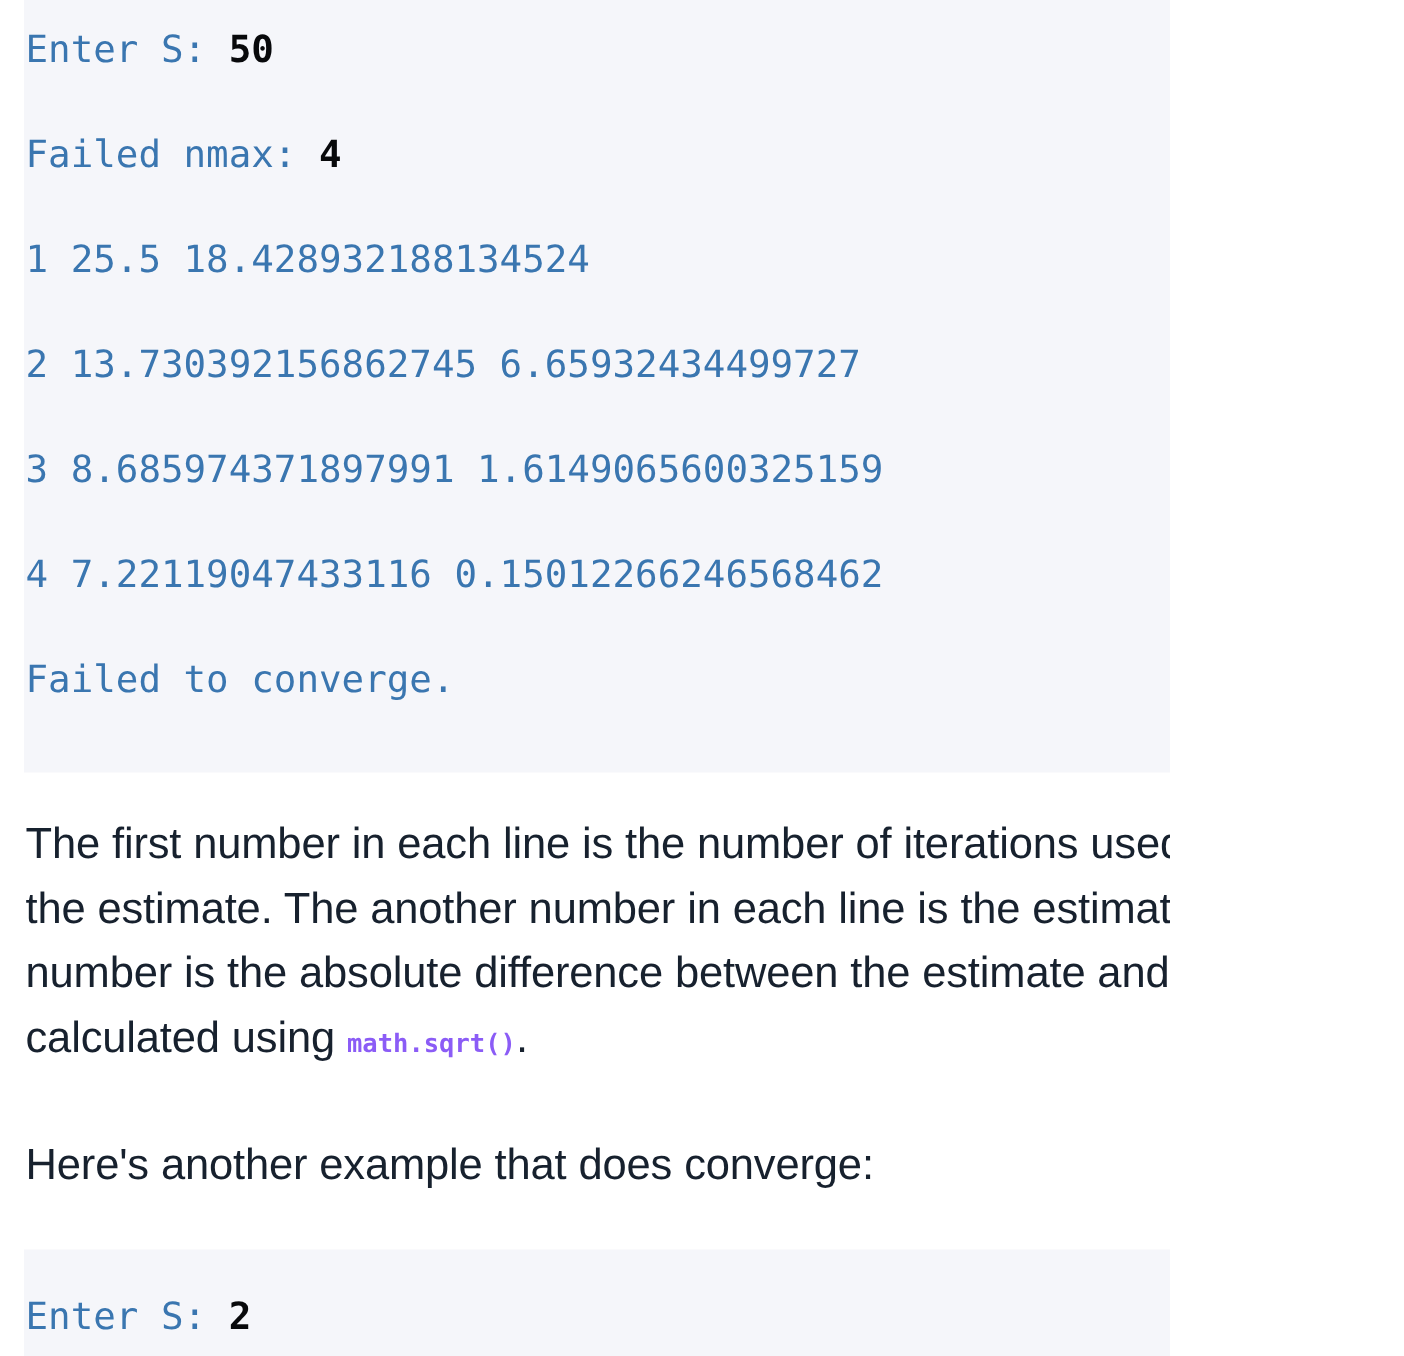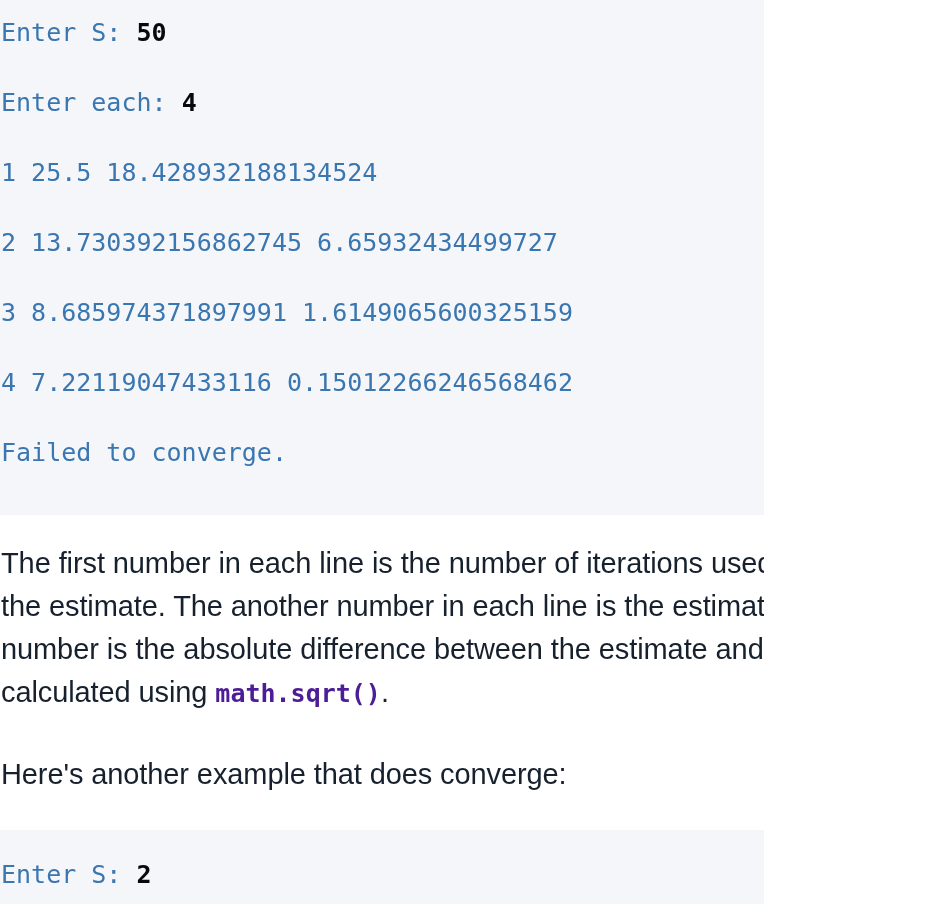--- a/index.html
+++ b/index.html
@@ -15,20 +15,21 @@
     font-family: "Liberation Sans", sans-serif;
     color: #1b2733;
   }
 
   
   #page {
     position: relative;
     width: 764px;
     height: 904px;
     overflow: hidden;
+    margin-left: 16px;
   }
 
   .doc {
     position: absolute;
     left: -8px;
     top: -12px;
     width: 952px;
   }
 
   
@@ -60,36 +61,36 @@
     padding: 0 0 0 9px;
     margin: 0;
     width: 952px;
     letter-spacing: -0.1px;
   }
   .para-1 { margin-top: 27px; }
   .para-2 { margin-top: 38px; }
 
   .para code {
     font-family: "DejaVu Sans Mono", "Liberation Mono", monospace;
-    font-size: 25px;
+    font-size: 17px;
     font-weight: bold;
-    color: #4c1d95;
+    color: #8b5cf6;
     letter-spacing: 0px;
   }
 
   .gap-before-block2 { height: 34px; }
 </style>
 </head>
 <body>
 
 <div id="page">
   <div class="doc">
 
     <pre class="codeblock">      <div class="code-line"><span>Enter S: </span><span class="inp">50</span></div>
-      <div class="code-line"><span>Enter each: </span><span class="inp">4</span></div>
+      <div class="code-line"><span>Failed nmax: </span><span class="inp">4</span></div>
       <div class="code-line">1 25.5 18.428932188134524</div>
       <div class="code-line">2 13.730392156862745 6.65932434499727</div>
       <div class="code-line">3 8.685974371897991 1.6149065600325159</div>
       <div class="code-line">4 7.22119047433116 0.15012266246568462</div>
       <div class="code-line">Failed to converge.</div>
     </pre>
 
     <p class="para para-1"><span>The first number in each line is the number of iterations used to calculate the estimate. The another number in each line is the estimate. The third number is the absolute difference between the estimate and the value calculated using </span><code>math.sqrt()</code><span>.</span></p>
 
     <p class="para para-2">Here's another example that does converge:</p>

